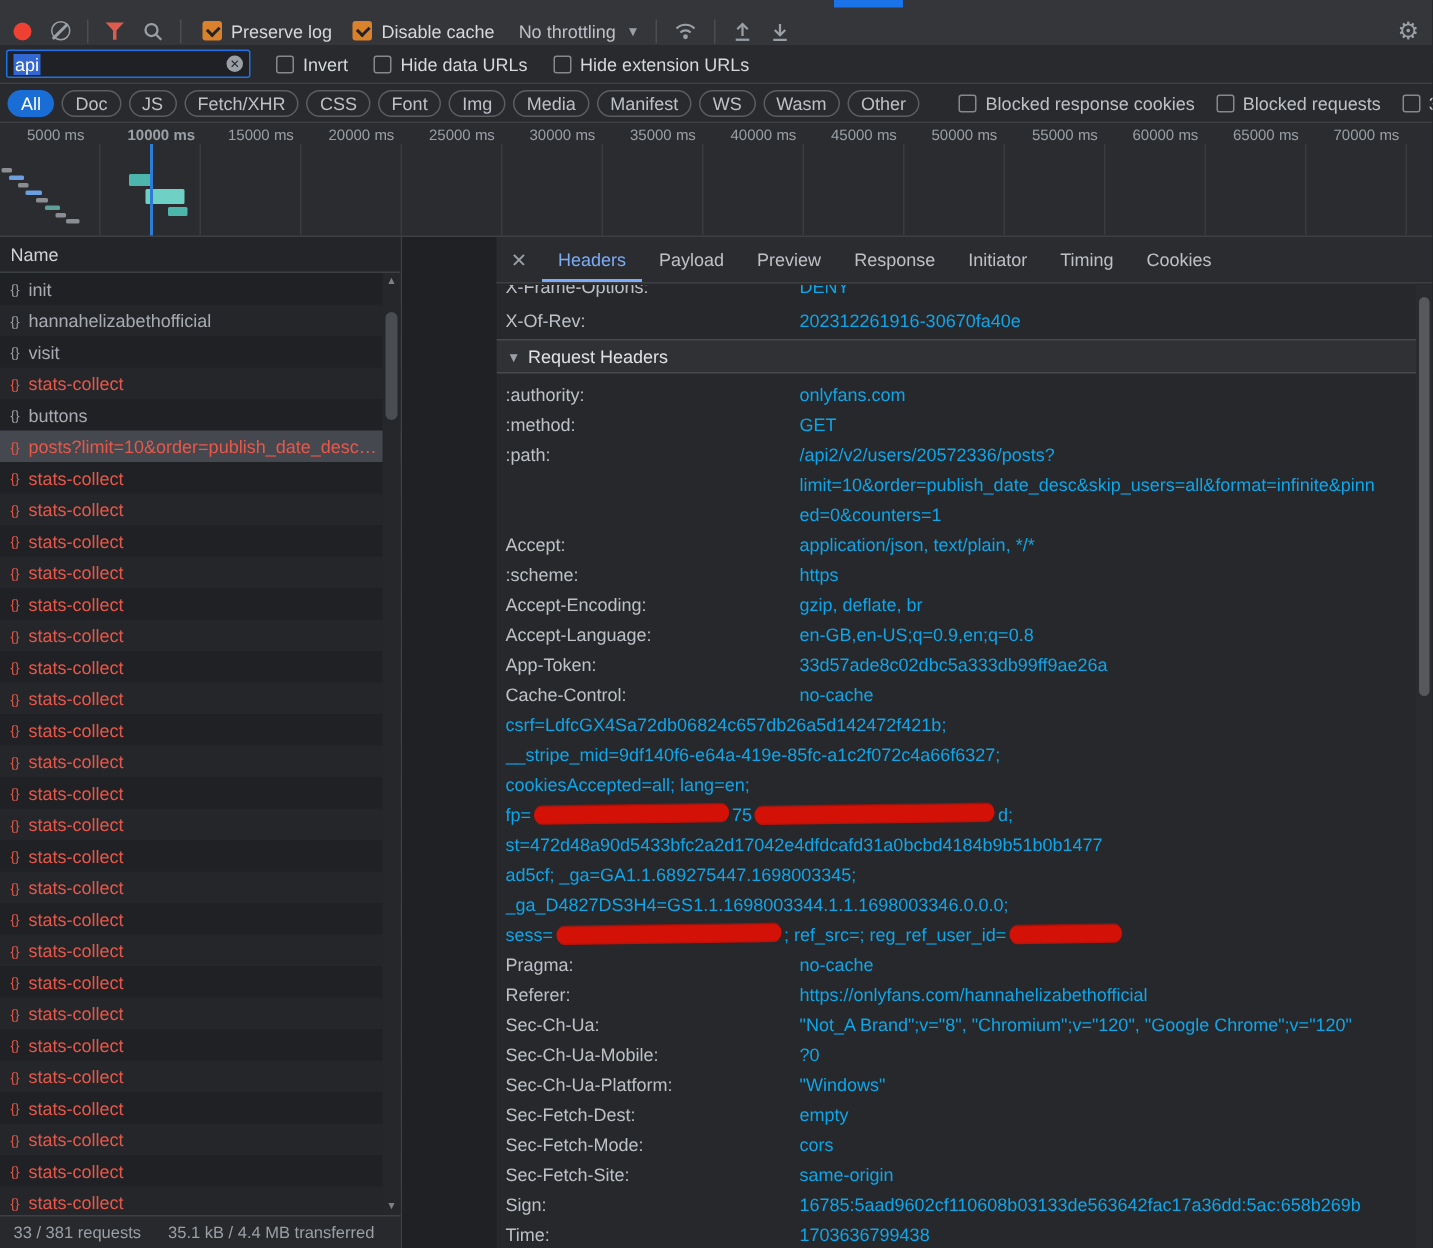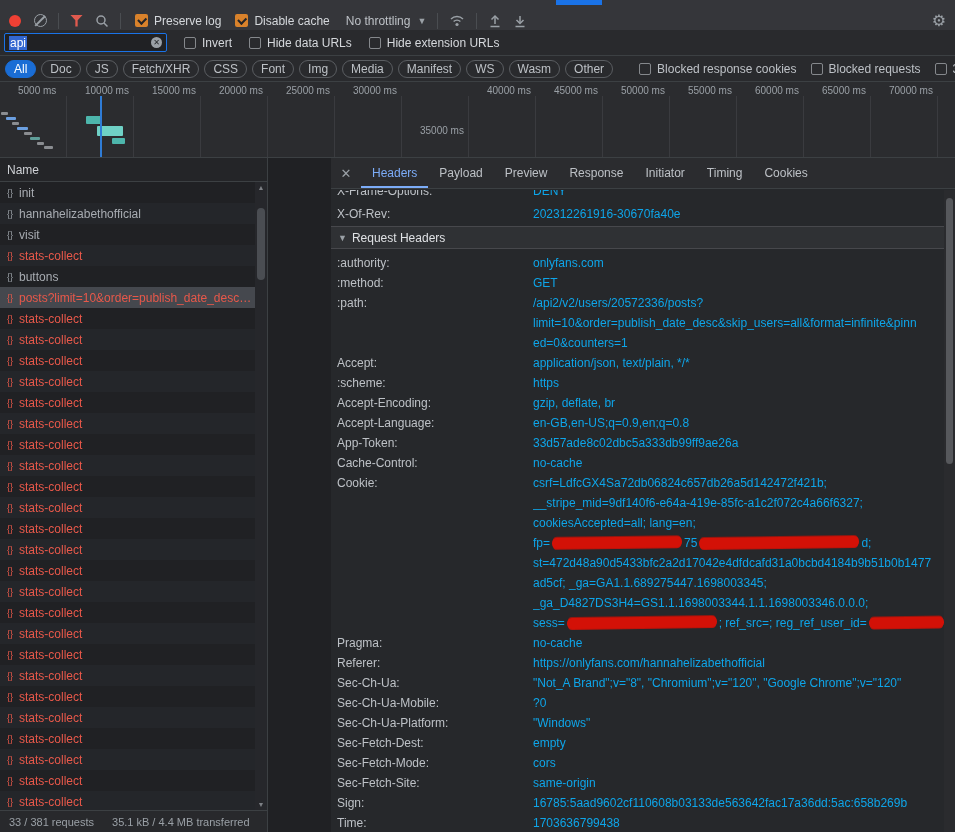--- a/index.html
+++ b/index.html
@@ -210,31 +210,31 @@
         <span class="cb unchecked"></span>
         <span class="cb-label">3rd-party requests</span>
       </div>
     </div>
 
   <div class="overview">
     <div class="ov-grid">
         <div class="ov-line" style="left: 66px;"></div>
         <span class="ov-label" style="left: 18px;">5000 ms</span>
         <div class="ov-line" style="left: 133px;"></div>
-        <span class="ov-label" style="left: 85px;">10000 ms</span>
+        <span class="ov-label" style="left: 85px; font-weight: bold;">10000 ms</span>
         <div class="ov-line" style="left: 200px;"></div>
         <span class="ov-label" style="left: 152px; text-align: right;">15000 ms</span>
         <div class="ov-line" style="left: 267px;"></div>
         <span class="ov-label" style="left: 219px;">20000 ms</span>
         <div class="ov-line" style="left: 334px;"></div>
         <span class="ov-label" style="left: 286px;">25000 ms</span>
         <div class="ov-line" style="left: 401px;"></div>
         <span class="ov-label" style="left: 353px;">30000 ms</span>
         <div class="ov-line" style="left: 468px;"></div>
-        <span class="ov-label" style="left: 420px; margin-top: 40px;">35000 ms</span>
+        <span class="ov-label" style="left: 420px;">35000 ms</span>
         <div class="ov-line" style="left: 535px;"></div>
         <span class="ov-label" style="left: 487px;">40000 ms</span>
         <div class="ov-line" style="left: 602px;"></div>
         <span class="ov-label" style="left: 554px;">45000 ms</span>
         <div class="ov-line" style="left: 669px;"></div>
         <span class="ov-label" style="left: 621px;">50000 ms</span>
         <div class="ov-line" style="left: 736px;"></div>
         <span class="ov-label" style="left: 688px;">55000 ms</span>
         <div class="ov-line" style="left: 803px;"></div>
         <span class="ov-label" style="left: 755px;">60000 ms</span>
@@ -484,21 +484,20 @@
                 <div class="hline"><span>33d57ade8c02dbc5a333db99ff9ae26a</span></div>
               </div>
             </div>
             <div class="hrow">
               <div class="hname">Cache-Control:</div>
               <div class="hval">
                 <div class="hline"><span>no-cache</span></div>
               </div>
             </div>
             <div class="hrow">
-              <div class="hname">Cookie:</div>
               <div class="hval">
                 <div class="hline"><span>csrf=LdfcGX4Sa72db06824c657db26a5d142472f421b;</span></div>
                 <div class="hline"><span>__stripe_mid=9df140f6-e64a-419e-85fc-a1c2f072c4a66f6327;</span></div>
                 <div class="hline"><span>cookiesAccepted=all; lang=en;</span></div>
                 <div class="hline"><span>fp=</span><span class="redact" style="width: 130px;"></span><span>75</span><span class="redact" style="width: 160px;"></span><span>d;</span></div>
                 <div class="hline"><span>st=472d48a90d5433bfc2a2d17042e4dfdcafd31a0bcbd4184b9b51b0b1477</span></div>
                 <div class="hline"><span>ad5cf; _ga=GA1.1.689275447.1698003345;</span></div>
                 <div class="hline"><span>_ga_D4827DS3H4=GS1.1.1698003344.1.1.1698003346.0.0.0;</span></div>
                 <div class="hline"><span>sess=</span><span class="redact" style="width: 150px;"></span><span>; ref_src=; reg_ref_user_id=</span><span class="redact" style="width: 75px;"></span></div>
               </div>

